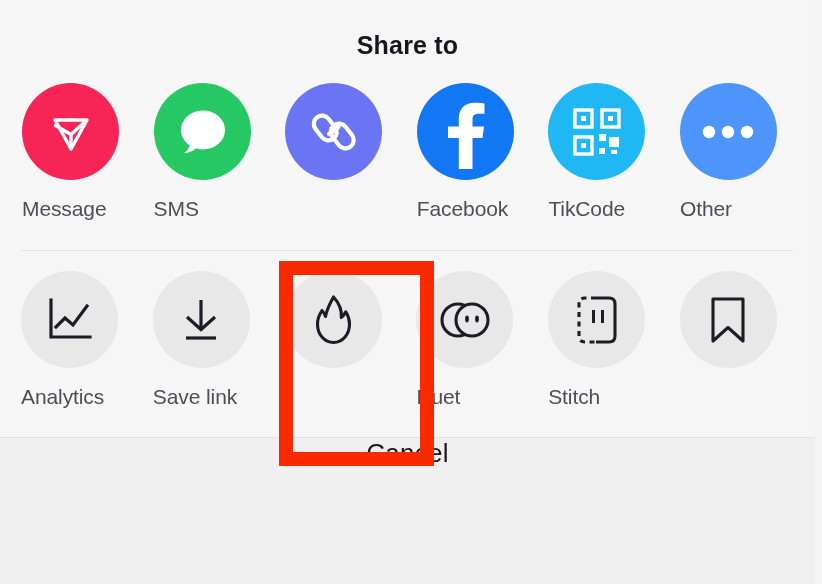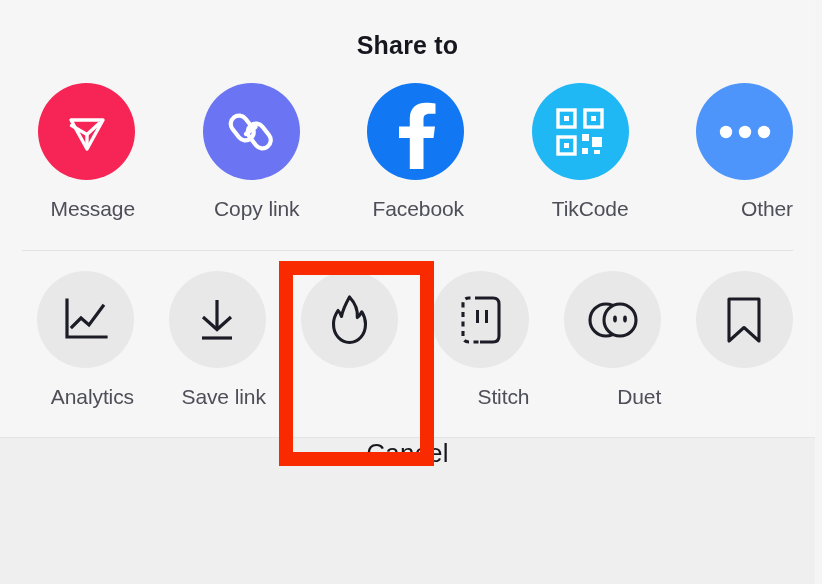--- a/index.html
+++ b/index.html
@@ -51,21 +51,21 @@
 
   .row-actions {
     margin-top: 20px;
     padding-left: 21px;
   }
 
   .cell {
     width: 113px;
     display: flex;
     flex-direction: column;
-    align-items: flex-end;
+    align-items: flex-start;
   }
 
   .circle {
     width: 97px;
     height: 97px;
     border-radius: 50%;
     display: flex;
     align-items: center;
     justify-content: center;
     box-sizing: border-box;
@@ -141,34 +141,44 @@
           <svg width="56" height="56" viewBox="0 0 56 56">
             <path d="M12 16 L44 16 L28 45 Z" fill="none" stroke="#FFFFFF" stroke-width="3.4" stroke-linejoin="round"></path>
             <path d="M12.5 21.5 L28 30.5 L40 19.5" fill="none" stroke="#FFFFFF" stroke-width="3.4" stroke-linecap="round" stroke-linejoin="round"></path>
             <path d="M28 30.5 L28 44" fill="none" stroke="#FFFFFF" stroke-width="3.4" stroke-linecap="round"></path>
           </svg>
         </span>
       </div>
       <div class="cell-label">Message</div>
     </div>
 
+    <div class="cell">
+      <div class="circle" style="background:#25C862">
+        <span>
+          <svg width="62" height="62" viewBox="0 0 62 62">
+            <ellipse cx="32" cy="29" rx="22" ry="19.5" fill="#FFFFFF"></ellipse>
+            <path d="M20 41 C18 48 15 51 13 52 C19 52 24 49 26.5 45.5 Z" fill="#FFFFFF"></path>
+          </svg>
+        </span>
+      </div>
+      <div class="cell-label">SMS</div>
+    </div>
 
     <div class="cell">
       <div class="circle" style="background:#6B74F2">
         <span>
           <svg width="58" height="58" viewBox="0 0 58 58">
             <g fill="none" stroke="#FFFFFF" stroke-width="4.2" stroke-linecap="round" stroke-linejoin="round">
               <rect x="12" y="11.5" width="16.5" height="27" rx="8.25" transform="rotate(-38 20.25 25)"></rect>
               <rect x="29" y="19.5" width="16.5" height="27" rx="8.25" transform="rotate(-38 37.25 33)"></rect>
               <line x1="24" y1="31" x2="33.5" y2="24"></line>
             </g>
           </svg>
         </span>
       </div>
-      <div class="cell-label">Copy link</div>
     </div>
 
     <div class="cell">
       <div class="circle" style="background:#1277F2">
         <span>
           <svg width="60" height="74" viewBox="0 0 60 74">
             <path d="M37.5 74 L37.5 43 L47.5 43 L49 31.5 L37.5 31.5 L37.5 24.5 C37.5 21 38.8 18.8 44 18.8 L49.5 18.8 L49.5 8.6 C47.2 8.2 43.5 7.8 39.6 7.8 C30.3 7.8 23.8 13.6 23.8 23.3 L23.8 31.5 L13 31.5 L13 43 L23.8 43 L23.8 74 Z" fill="#FFFFFF"></path>
           </svg>
         </span>
       </div>
@@ -255,48 +265,48 @@
           <svg width="50" height="52" viewBox="0 0 50 52">
             <path d="M25.5 3 C21 11 18.5 17 17.5 22.5 C16.8 20.5 16 18.5 14 16.5 C11 21 9.5 25.5 9.5 30 C9.5 40.8 16.6 48.5 25.5 48.5 C34.4 48.5 41.5 40.8 41.5 30 C41.5 26 40.3 21.8 37.8 17.8 C36.3 20.5 35 22.5 33.3 23.5 C34 16.5 31 9 25.5 3 Z" fill="none" stroke="#1C1C26" stroke-width="3.1" stroke-linejoin="round"></path>
           </svg>
         </span>
       </div>
     </div>
 
     <div class="cell">
       <div class="circle" style="background:#E8E8E8">
         <span>
+          <svg width="56" height="44" viewBox="0 0 56 44">
+            <circle cx="21" cy="22" r="16" fill="none" stroke="#1C1C26" stroke-width="3.1"></circle>
+            <circle cx="35" cy="22" r="16" fill="#E8E8E8" stroke="#1C1C26" stroke-width="3.1"></circle>
+            <ellipse cx="30" cy="21" rx="1.9" ry="3.4" fill="#1C1C26"></ellipse>
+            <ellipse cx="40" cy="21" rx="1.9" ry="3.4" fill="#1C1C26"></ellipse>
+          </svg>
+        </span>
+      </div>
+      <div class="cell-label">Duet</div>
+    </div>
+
+    <div class="cell">
+      <div class="circle" style="background:#E8E8E8">
+        <span>
           <svg width="42" height="50" viewBox="0 0 42 50">
             <path d="M20 3 L9 3 Q3 3 3 9 L3 41 Q3 47 9 47 L20 47" fill="none" stroke="#1C1C26" stroke-width="3.1" stroke-dasharray="5 4.5"></path>
             <path d="M20 3 L33 3 Q39 3 39 9 L39 41 Q39 47 33 47 L20 47" fill="none" stroke="#1C1C26" stroke-width="3.1"></path>
             <rect x="16" y="15" width="3" height="13" fill="#1C1C26"></rect>
             <rect x="25" y="15" width="3" height="13" fill="#1C1C26"></rect>
           </svg>
         </span>
       </div>
       <div class="cell-label">Stitch</div>
     </div>
 
     <div class="cell">
       <div class="circle" style="background:#E8E8E8">
         <span>
-          <svg width="56" height="44" viewBox="0 0 56 44">
-            <circle cx="21" cy="22" r="16" fill="none" stroke="#1C1C26" stroke-width="3.1"></circle>
-            <circle cx="35" cy="22" r="16" fill="#E8E8E8" stroke="#1C1C26" stroke-width="3.1"></circle>
-            <ellipse cx="30" cy="21" rx="1.9" ry="3.4" fill="#1C1C26"></ellipse>
-            <ellipse cx="40" cy="21" rx="1.9" ry="3.4" fill="#1C1C26"></ellipse>
-          </svg>
-        </span>
-      </div>
-      <div class="cell-label">Duet</div>
-    </div>
-
-    <div class="cell">
-      <div class="circle" style="background:#E8E8E8">
-        <span>
           <svg width="44" height="50" viewBox="0 0 44 50">
             <path d="M7 4 L37 4 L37 46 L22 32.5 L7 46 Z" fill="none" stroke="#1C1C26" stroke-width="3.1" stroke-linejoin="round"></path>
           </svg>
         </span>
       </div>
     </div>
 
   </div>
 
   <div class="footer-sep"></div>

